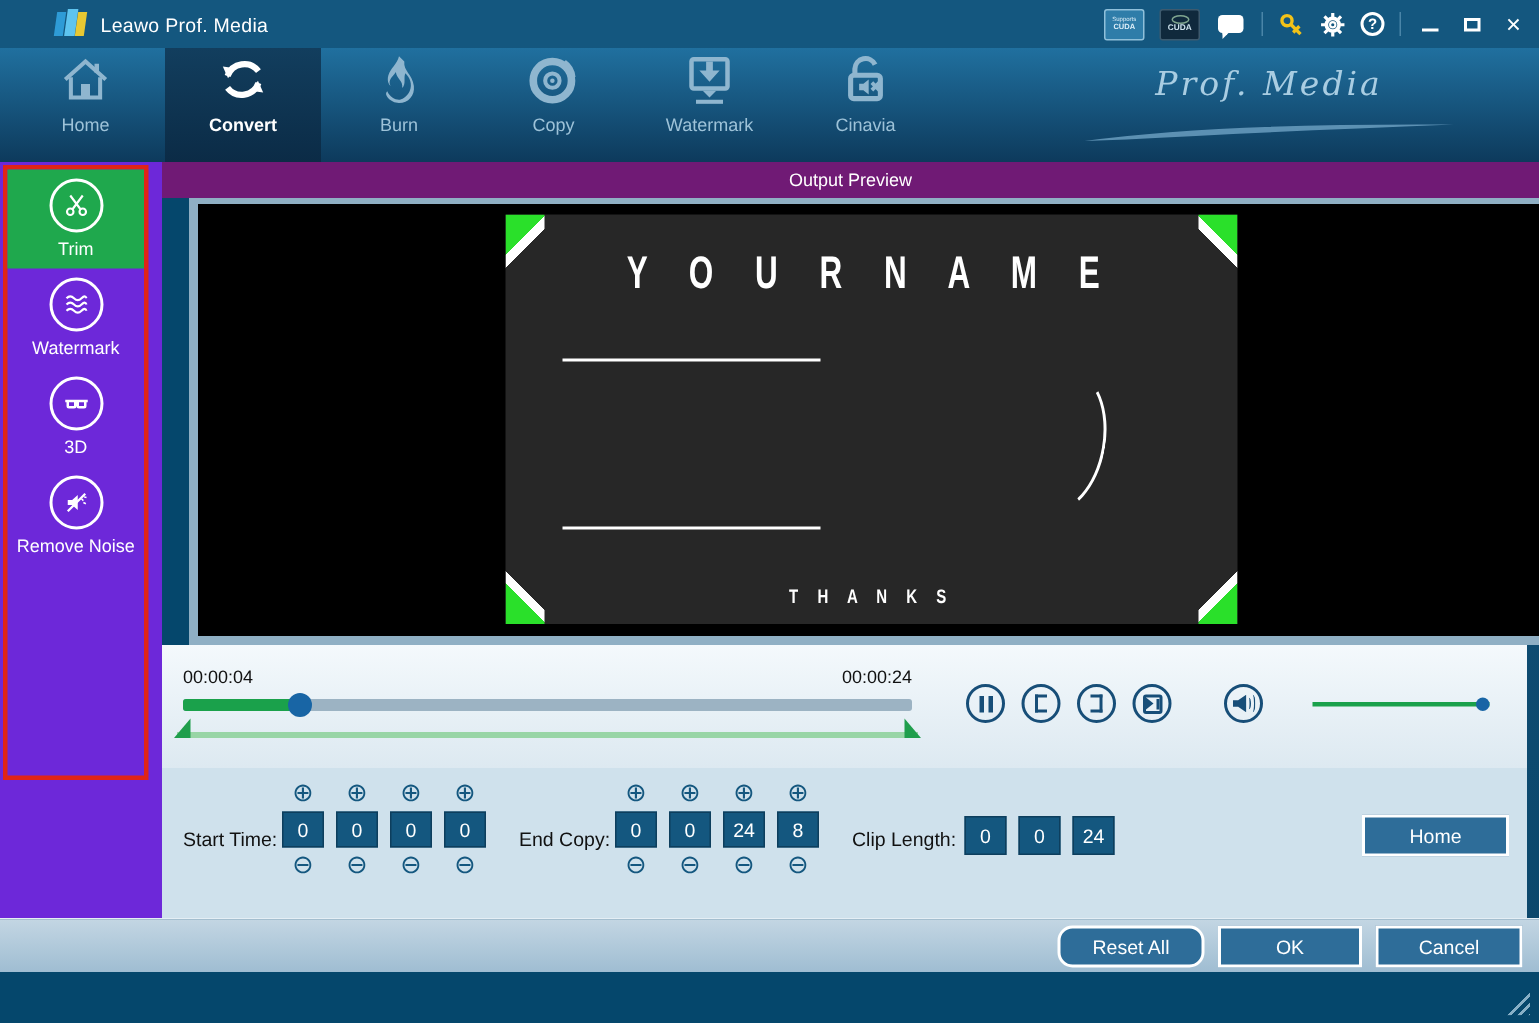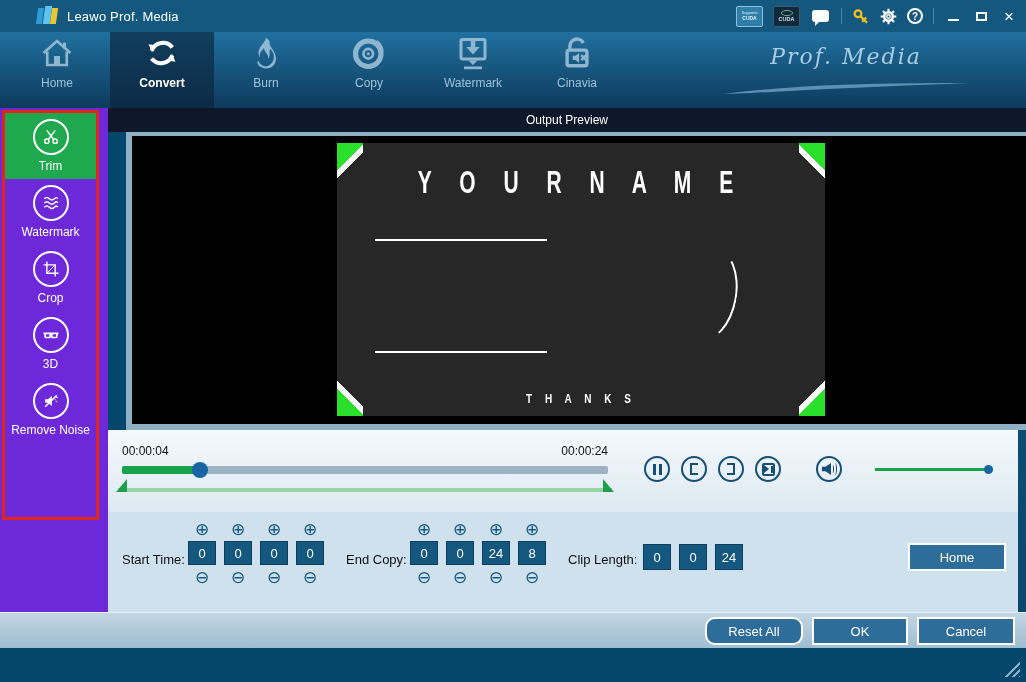--- a/index.html
+++ b/index.html
@@ -46,21 +46,21 @@
   
   .sidebar { position:absolute; left:0; top:108px; width:108px; height:504px; background:#6d28d9; }
   .red-box { position:absolute; left:2px; top:2px; width:97px; height:410px; border:3px solid #e02417; }
   .side-item { position:relative; width:91px; height:66px; display:flex; flex-direction:column; align-items:center; justify-content:center; color:#ffffff; cursor:pointer; }
   .side-item .si-circle { width:36px; height:36px; border:2px solid #ffffff; border-radius:50%; display:flex; align-items:center; justify-content:center; }
   .side-item .si-label { font-size:12px; margin-top:4px; white-space:nowrap; }
   .side-item.active { background:#1fa84d; }
 
   
   .right-frame { position:absolute; left:1018px; top:108px; width:8px; height:540px; background:linear-gradient(#12527a,#0b476b); }
-  .preview-header { position:absolute; left:108px; top:108px; width:918px; height:24px; background:#0f172a; color:#ffffff; font-size:12px; display:flex; align-items:center; justify-content:center; }
+  .preview-header { position:absolute; left:108px; top:108px; width:918px; height:24px; background:#701a75; color:#ffffff; font-size:12px; display:flex; align-items:center; justify-content:center; }
   .preview-area { position:absolute; left:108px; top:132px; width:910px; height:298px; background:#8fafc4; padding:4px 6px 6px 6px;margin-left:18px; }
   .preview-black { width:100%; height:100%; background:#000000; position:relative; }
   .video { position:absolute; left:205px; top:7px; width:488px; height:273px; background:#272727; overflow:hidden; }
   .corner { position:absolute; width:26px; height:42px; }
   .corner.tl { left:0; top:0; background:linear-gradient(135deg, #2ae02a 40%, #ffffff 40% 52%, transparent 52%); }
   .corner.tr { right:0; top:0; background:linear-gradient(225deg, #2ae02a 40%, #ffffff 40% 52%, transparent 52%); }
   .corner.bl { left:0; bottom:0; background:linear-gradient(45deg, #2ae02a 40%, #ffffff 40% 52%, transparent 52%); }
   .corner.br { right:0; bottom:0; background:linear-gradient(315deg, #2ae02a 40%, #ffffff 40% 52%, transparent 52%); }
   .video-title { position:absolute; left:0; right:0; top:28px; text-align:center; color:#ffffff; font-size:21px; letter-spacing:11px; transform:scaleY(1.45); font-weight:bold; font-stretch:condensed; }
   .video-footer { position:absolute; left:0; right:0; bottom:12px; text-align:center; color:#ffffff; font-size:10px; letter-spacing:5px; transform:scaleY(1.3); font-weight:bold; }
@@ -267,32 +267,20 @@
         <span class="si-circle">
           <svg width="20" height="20" viewBox="0 0 24 24">
               <g fill="none" stroke="#ffffff" stroke-width="1.7">
                 <path d="M4 8 q3-3 6 0 t6 0 t4 0" transform="translate(0,-1)"></path>
                 <path d="M4 12 q3-3 6 0 t6 0 t4 0"></path>
                 <path d="M4 16 q3-3 6 0 t6 0 t4 0" transform="translate(0,1)"></path>
               </g>
             </svg>
         </span>
         <span class="si-label">Watermark</span>
-      </div>
-      <div class="side-item">
-        <span class="si-circle">
-          <svg width="20" height="20" viewBox="0 0 24 24">
-              <g fill="none" stroke="#ffffff" stroke-width="1.7">
-                <path d="M7 3 V17 H21"></path>
-                <path d="M3 7 H17 V21"></path>
-                <path d="M17 7 L7 17" stroke-width="1.2"></path>
-              </g>
-            </svg>
-        </span>
-        <span class="si-label">Crop</span>
       </div>
       <div class="side-item">
         <span class="si-circle">
           <svg width="20" height="20" viewBox="0 0 24 24">
               <g fill="#ffffff">
                 <path d="M3 9 h18 v2 h-1 v3 a2 2 0 0 1 -2 2 h-4 a2 2 0 0 1 -2-2 v-1 h-0 v1 a2 2 0 0 1 -2 2 H6 a2 2 0 0 1 -2-2 v-3 H3 z M6 11 v3 h4 v-3 z M14 11 v3 h4 v-3 z" fill-rule="evenodd"></path>
               </g>
             </svg>
         </span>
         <span class="si-label">3D</span>

